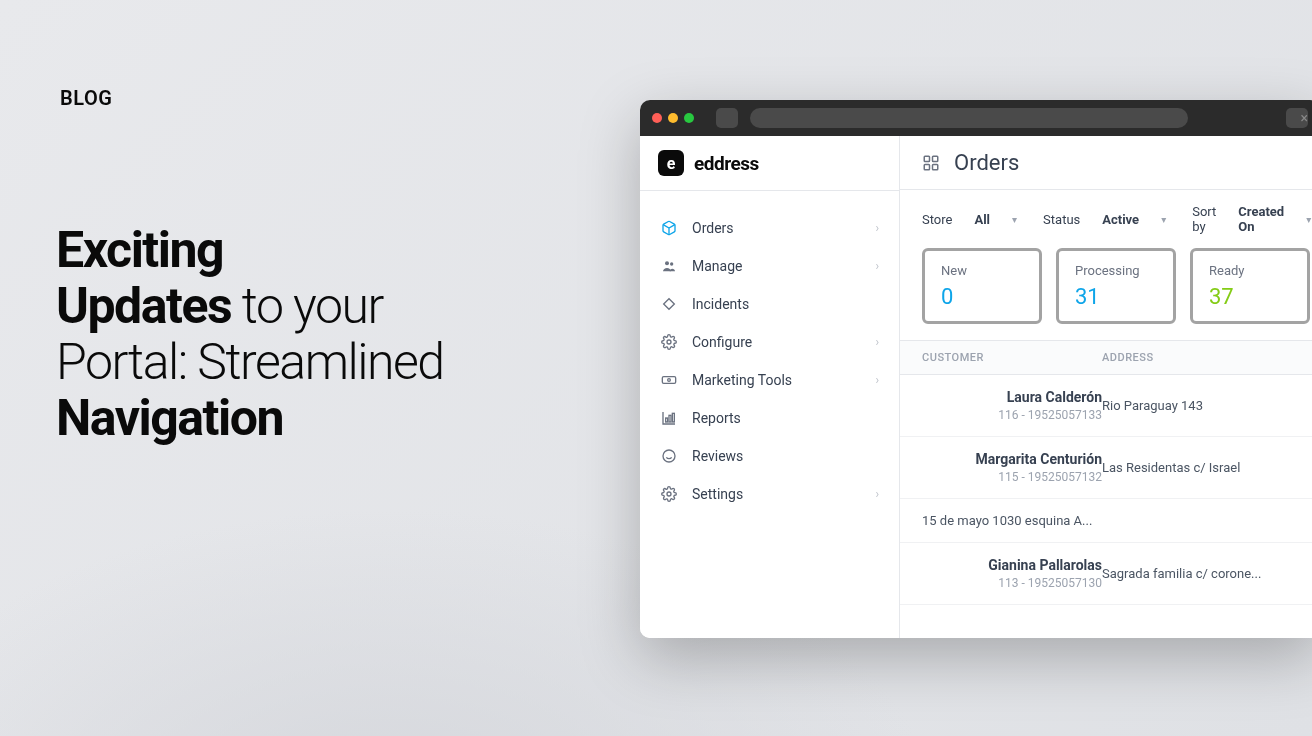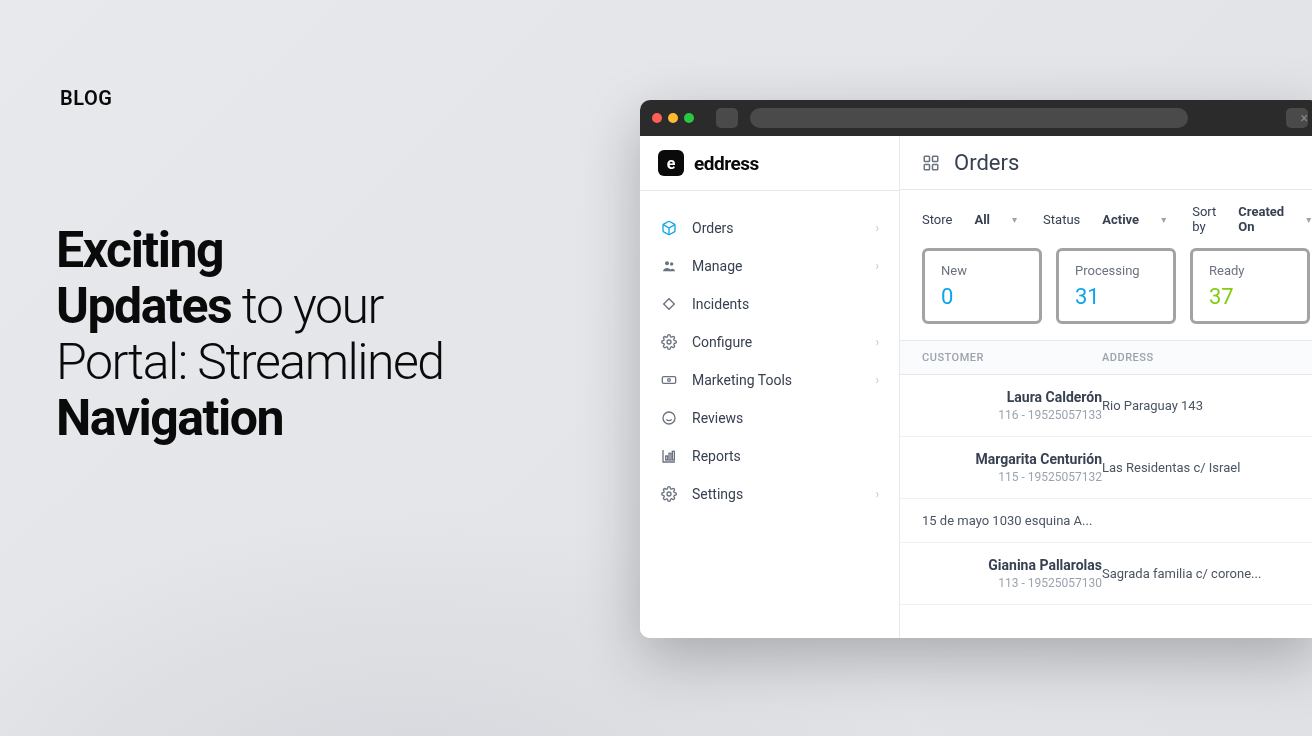--- a/index.html
+++ b/index.html
@@ -134,36 +134,36 @@
                 <rect x="2" y="7" width="20" height="10" rx="2"></rect>
                 <circle cx="12" cy="12" r="2"></circle>
               </svg>
             </span>
             <span>Marketing Tools</span>
             <span class="chev">›</span>
           </div>
           <div class="nav-item">
             <span class="ico">
               <svg width="16" height="16" viewBox="0 0 24 24" fill="none" stroke="currentColor" stroke-width="2">
-                <circle cx="12" cy="12" r="9"></circle>
-                <path d="M8 14s1.5 2 4 2 4-2 4-2M9 9h.01M15 9h.01"></path>
-              </svg>
-            </span>
-            <span>Reviews</span>
-          </div>
-          <div class="nav-item">
-            <span class="ico">
-              <svg width="16" height="16" viewBox="0 0 24 24" fill="none" stroke="currentColor" stroke-width="2">
                 <path d="M3 3v18h18"></path>
                 <rect x="7" y="12" width="3" height="6"></rect>
                 <rect x="12" y="8" width="3" height="10"></rect>
                 <rect x="17" y="5" width="3" height="13"></rect>
               </svg>
             </span>
             <span>Reports</span>
+          </div>
+          <div class="nav-item">
+            <span class="ico">
+              <svg width="16" height="16" viewBox="0 0 24 24" fill="none" stroke="currentColor" stroke-width="2">
+                <circle cx="12" cy="12" r="9"></circle>
+                <path d="M8 14s1.5 2 4 2 4-2 4-2M9 9h.01M15 9h.01"></path>
+              </svg>
+            </span>
+            <span>Reviews</span>
           </div>
           <div class="nav-item">
             <span class="ico">
               <svg width="16" height="16" viewBox="0 0 24 24" fill="none" stroke="currentColor" stroke-width="2">
                 <circle cx="12" cy="12" r="3"></circle>
                 <path d="M19.4 15a1.65 1.65 0 0 0 .33 1.82l.06.06a2 2 0 1 1-2.83 2.83l-.06-.06a1.65 1.65 0 0 0-1.82-.33 1.65 1.65 0 0 0-1 1.51V21a2 2 0 0 1-4 0v-.09a1.65 1.65 0 0 0-1-1.51 1.65 1.65 0 0 0-1.82.33l-.06.06a2 2 0 1 1-2.83-2.83l.06-.06a1.65 1.65 0 0 0 .33-1.82 1.65 1.65 0 0 0-1.51-1H3a2 2 0 0 1 0-4h.09a1.65 1.65 0 0 0 1.51-1 1.65 1.65 0 0 0-.33-1.82l-.06-.06a2 2 0 1 1 2.83-2.83l.06.06a1.65 1.65 0 0 0 1.82.33h0a1.65 1.65 0 0 0 1-1.51V3a2 2 0 0 1 4 0v.09a1.65 1.65 0 0 0 1 1.51h0a1.65 1.65 0 0 0 1.82-.33l.06-.06a2 2 0 1 1 2.83 2.83l-.06.06a1.65 1.65 0 0 0-.33 1.82v0a1.65 1.65 0 0 0 1.51 1H21a2 2 0 0 1 0 4h-.09a1.65 1.65 0 0 0-1.51 1z"></path>
               </svg>
             </span>
             <span>Settings</span>
             <span class="chev">›</span>

